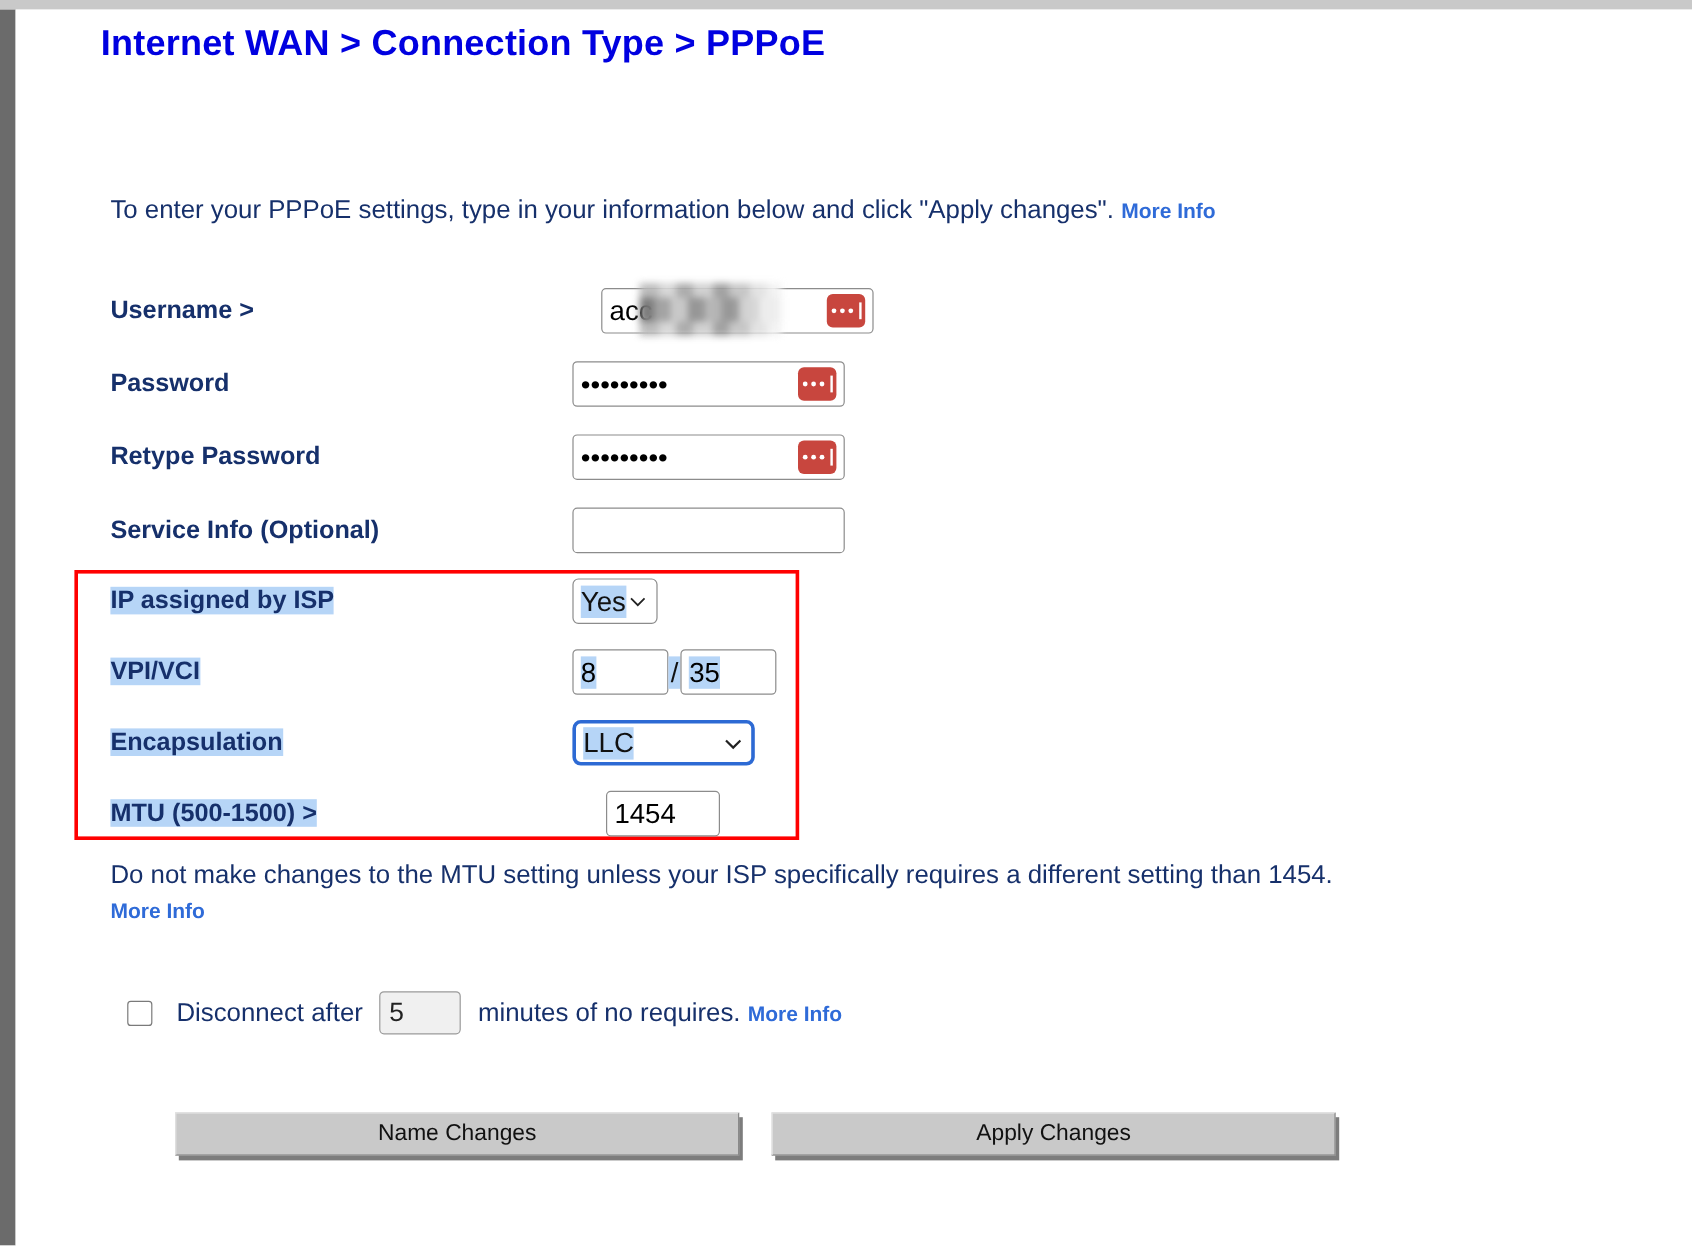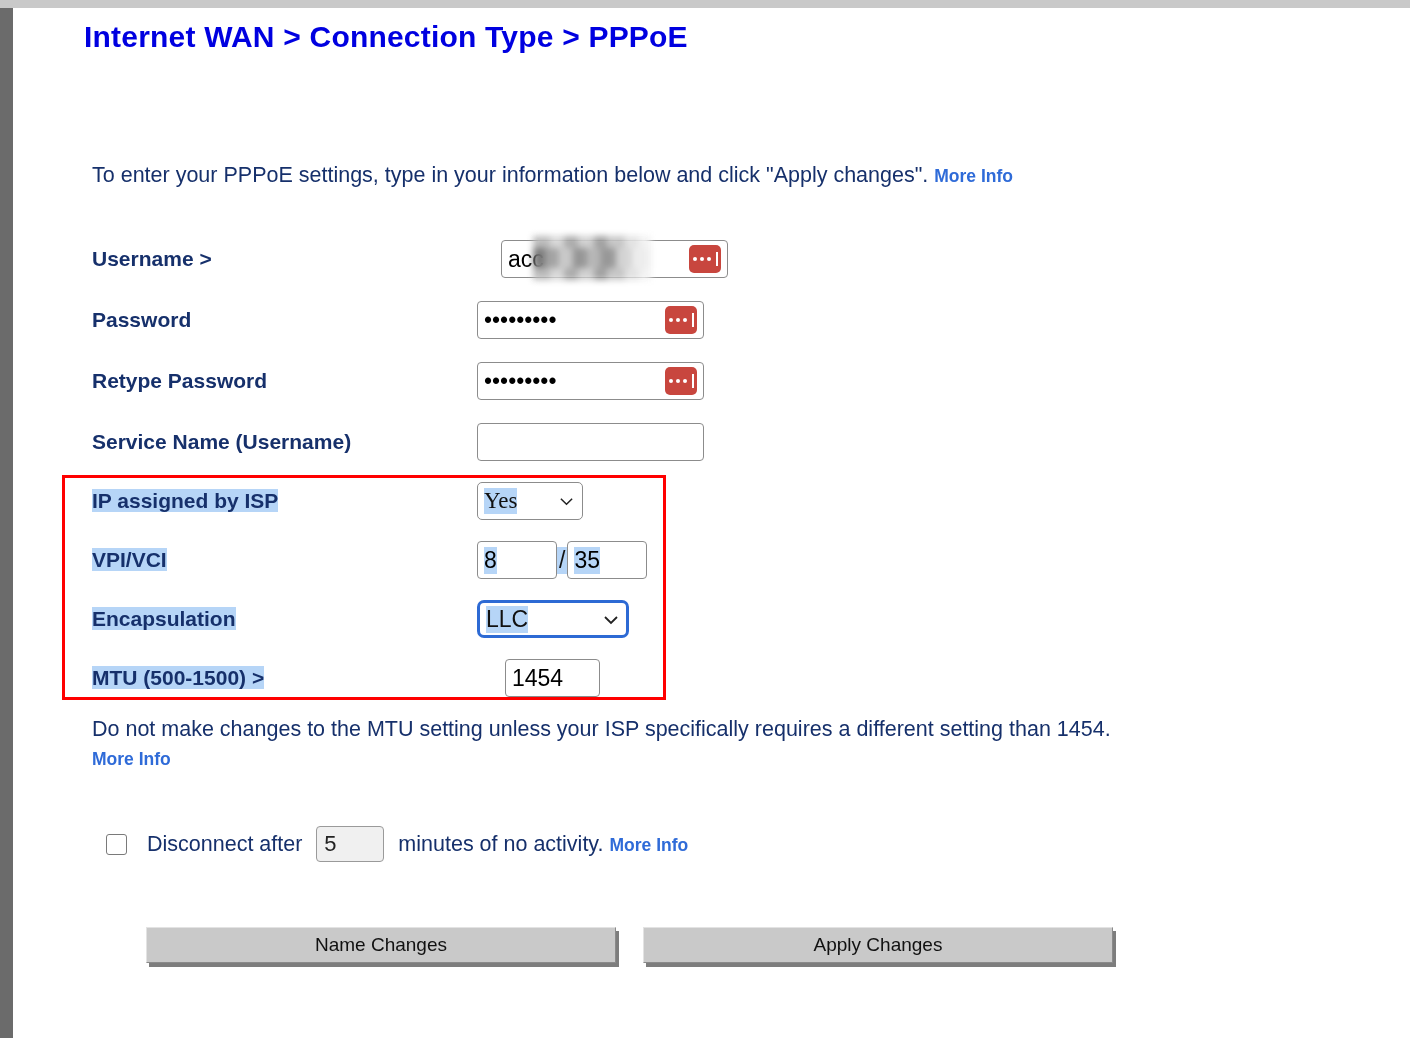--- a/index.html
+++ b/index.html
@@ -228,33 +228,33 @@
       <span class="pw-chip">
           <i></i>
           <i></i>
           <i></i>
           <b></b>
         </span>
     </div>
   </div>
 
   <div class="form-row" style="top:414px;">
-    <div class="row-label">Service Name (Username)</div>
+    <div class="row-label">Service Info (Optional)</div>
     <div class="txtfield" style="width:227px;">
       <span class="val" placeholder=""></span>
     </div>
   </div>
 
   <div id="redbox"></div>
 
   <div class="form-row" style="top:473px;">
     <div class="row-label">
       <span class="sel">IP assigned by ISP</span>
     </div>
-    <div class="selectbox" style="width:106px;font-family:Liberation Serif, serif;">
+    <div class="selectbox" style="width:71px;">
       <span class="sel">Yes</span>
       <span class="chev">
         <svg viewBox="0 0 16 16" width="15" height="15">
             <path d="M2 5 L8 11 L14 5" fill="none" stroke="#222" stroke-width="1.6"></path>
           </svg>
       </span>
     </div>
   </div>
 
   <div class="form-row" style="top:532px;">
@@ -298,21 +298,21 @@
     <span class="moreinfo">More Info</span>
   </div>
 
   <div id="disconnect-row">
     <div id="disconnect-checkbox"></div>
     <span id="disconnect-label">Disconnect after</span>
     <div id="disconnect-minutes">
       <span>5</span>
     </div>
     <span id="disconnect-tail">
-      <span>minutes of no activity.</span>
+      <span>minutes of no requires.</span>
       <span class="moreinfo">More Info</span>
     </span>
   </div>
 
   <div class="btn" id="btn-clear">Name Changes</div>
   <div class="btn" id="btn-apply">Apply Changes</div>
 
 </div>
 
 </body></html>

